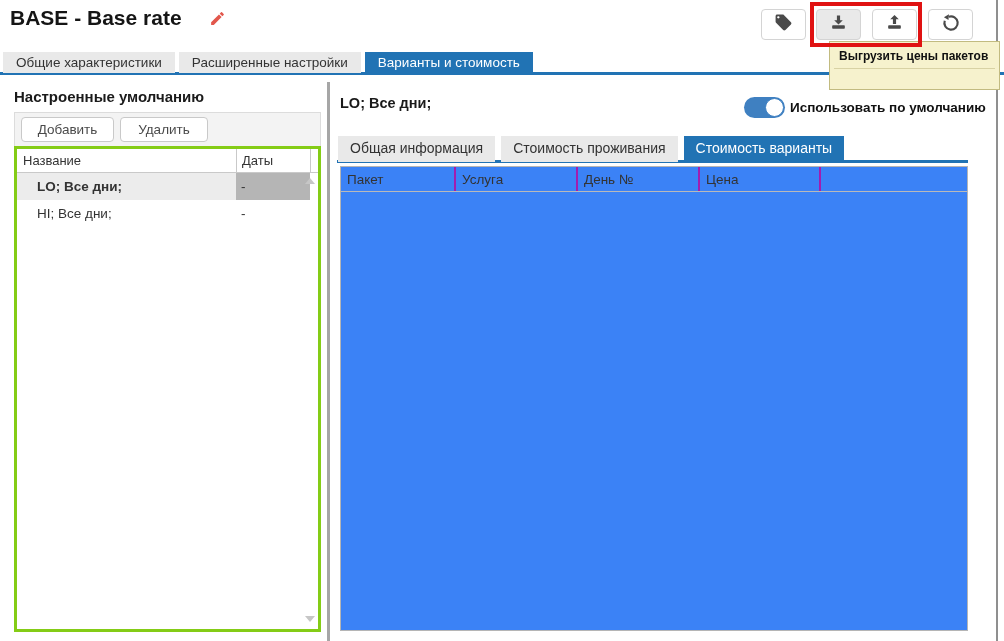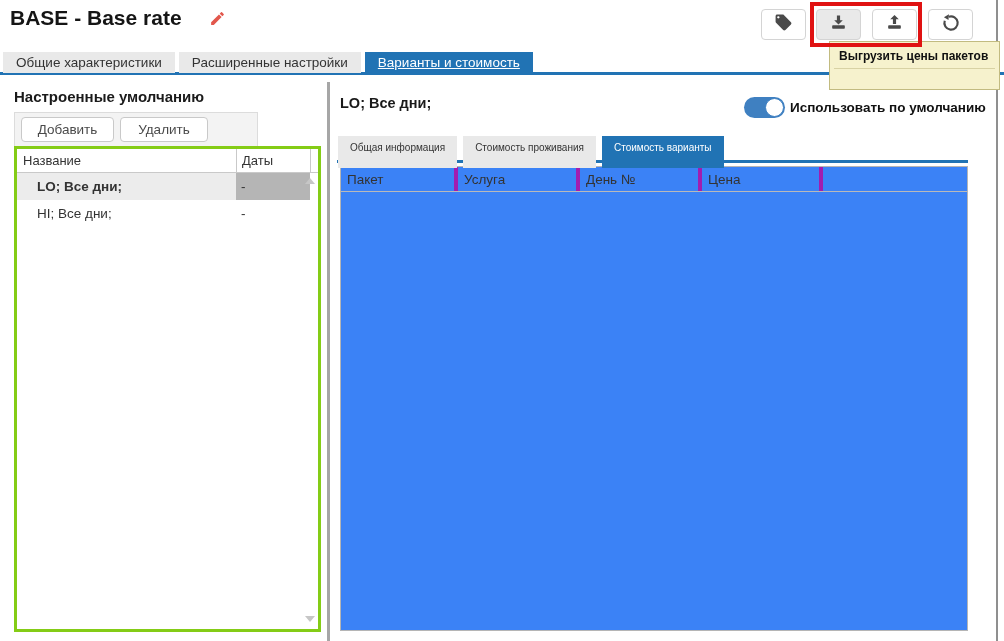--- a/index.html
+++ b/index.html
@@ -26,30 +26,30 @@
   .tooltip { position:absolute; left:829px; top:41px; width:171px; height:49px;
     background:#f6f2cd; border:1px solid #c2bb80; z-index:30; }
   .tooltip-text { padding:7px 8px 3px 9px; font-size:12px; font-weight:bold;
     color:#101010; white-space:nowrap; }
   .tooltip-sep { margin:2px 4px 0 4px; border-top:1px solid #d8d2a4; }
 
   
   .main-tabs { position:absolute; left:3px; top:52px; display:flex; gap:4px; z-index:2; }
   .tab { height:21px; line-height:21px; padding:0 13px; background:#e9e9e9; color:#333;
     font-size:13.5px; cursor:pointer; white-space:nowrap; }
-  .tab.active { background:#2173b4; color:#fff;text-decoration:underline; }
+  .tab.active { background:#2173b4; color:#fff; }
   .main-underline { position:absolute; left:0; top:72px; width:1004px; height:3px;
     background:#2173b4; z-index:1; }
 
   .v-divider { position:absolute; left:327px; top:82px; width:3px; height:559px; background:#a6a6a6; }
   .right-line { position:absolute; left:996px; top:0; width:2px; height:641px; background:#8f8f8f; }
 
   
   .left-heading { position:absolute; left:14px; top:88px; font-size:15px; font-weight:bold; color:#1a1a1a; }
-  .left-toolbar { position:absolute; left:14px; top:112px; width:244px; height:34px;
+  .left-toolbar { position:absolute; left:14px; top:112px; width:307px; height:34px;
     background:#f3f3f3; border:1px solid #dcdcdc; border-bottom:none; }
   .btn { position:absolute; top:4px; height:25px; background:#fff; border:1px solid #c9c9c9;
     border-radius:4px; font-size:13.5px; color:#4a4a4a; text-align:center; line-height:23px;
     cursor:pointer; }
   #btn-add { left:6px; width:93px; }
   #btn-del { left:105px; width:88px; }
 
   .left-table { position:absolute; left:14px; top:146px; width:307px; height:486px;
     border:3px solid #84cc16; background:#fff; }
   .lt-header { display:flex; height:24px; border-bottom:1px solid #c9c9c9; font-size:13px; color:#333; }
@@ -70,30 +70,30 @@
 
   
   .right-title { position:absolute; left:340px; top:95px; font-size:14.5px; font-weight:bold; color:#1a1a1a; }
   .toggle { position:absolute; left:744px; top:97px; width:41px; height:21px; border-radius:11px;
     background:#3f80c1; cursor:pointer; }
   .toggle-knob { position:absolute; right:1px; top:1px; width:19px; height:19px; border-radius:50%;
     background:#fff; border:1.5px solid #3f80c1; }
   .toggle-label { position:absolute; left:790px; top:100px; font-size:13.5px; font-weight:bold; color:#111; }
 
   .right-tabs { position:absolute; left:338px; top:136px; display:flex; gap:6px; z-index:2; }
-  .rtab { height:32px; line-height:24px; padding:0 12px; background:#e9e9e9; color:#333;
-    font-size:10px; cursor:pointer; white-space:nowrap; }
+  .rtab { height:26px; line-height:24px; padding:0 12px; background:#e9e9e9; color:#333;
+    font-size:14px; cursor:pointer; white-space:nowrap; }
   .rtab.active { background:#2173b4; color:#fff; }
   .right-underline { position:absolute; left:337px; top:160px; width:631px; height:3px;
     background:#2173b4; z-index:1; }
 
   .right-table { position:absolute; left:340px; top:166px; width:628px; height:465px;
     border:1px solid #b5b5b5; background:#3b82f6; }
   .rt-header { display:flex; height:25px; border-bottom:1px solid #b9b9b9; font-size:13.5px; color:#333; }
-  .rt-header .hc { padding:5px 0 0 6px; border-left:4px solid #a21caf; }
+  .rt-header .hc { padding:5px 0 0 6px; border-left:2px solid #a21caf; }
   .rt-header .hc:first-child { border-left:none; }
   .hc0 { width:113px; } .hc1 { width:122px; } .hc2 { width:122px; } .hc3 { width:121px; }
   .hc4 { flex:1; }
   .rt-body { height:440px; }
 </style>
 </head>
 <body>
 
 <div class="page">
 

